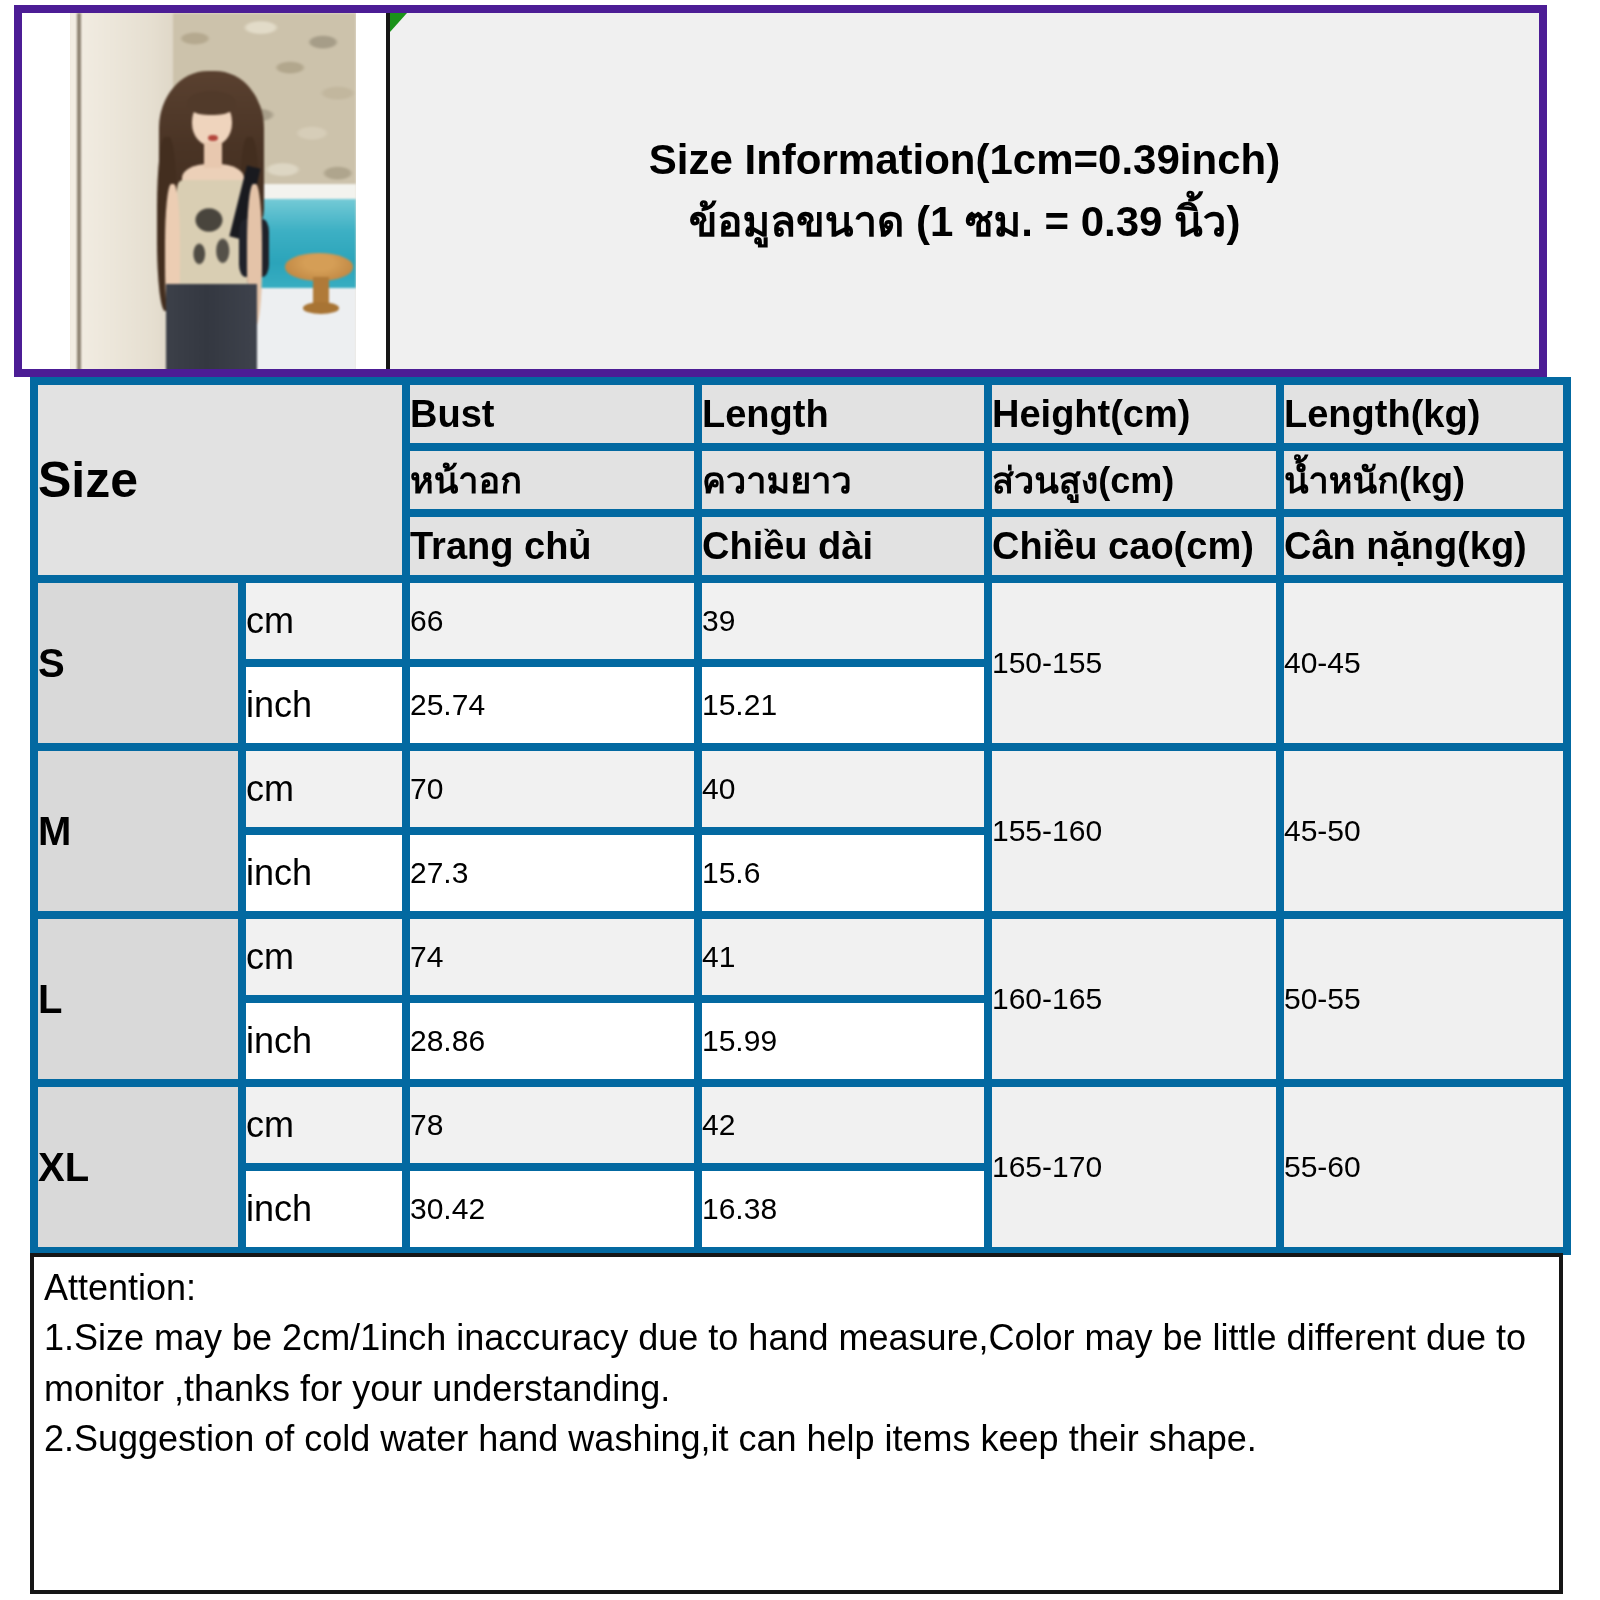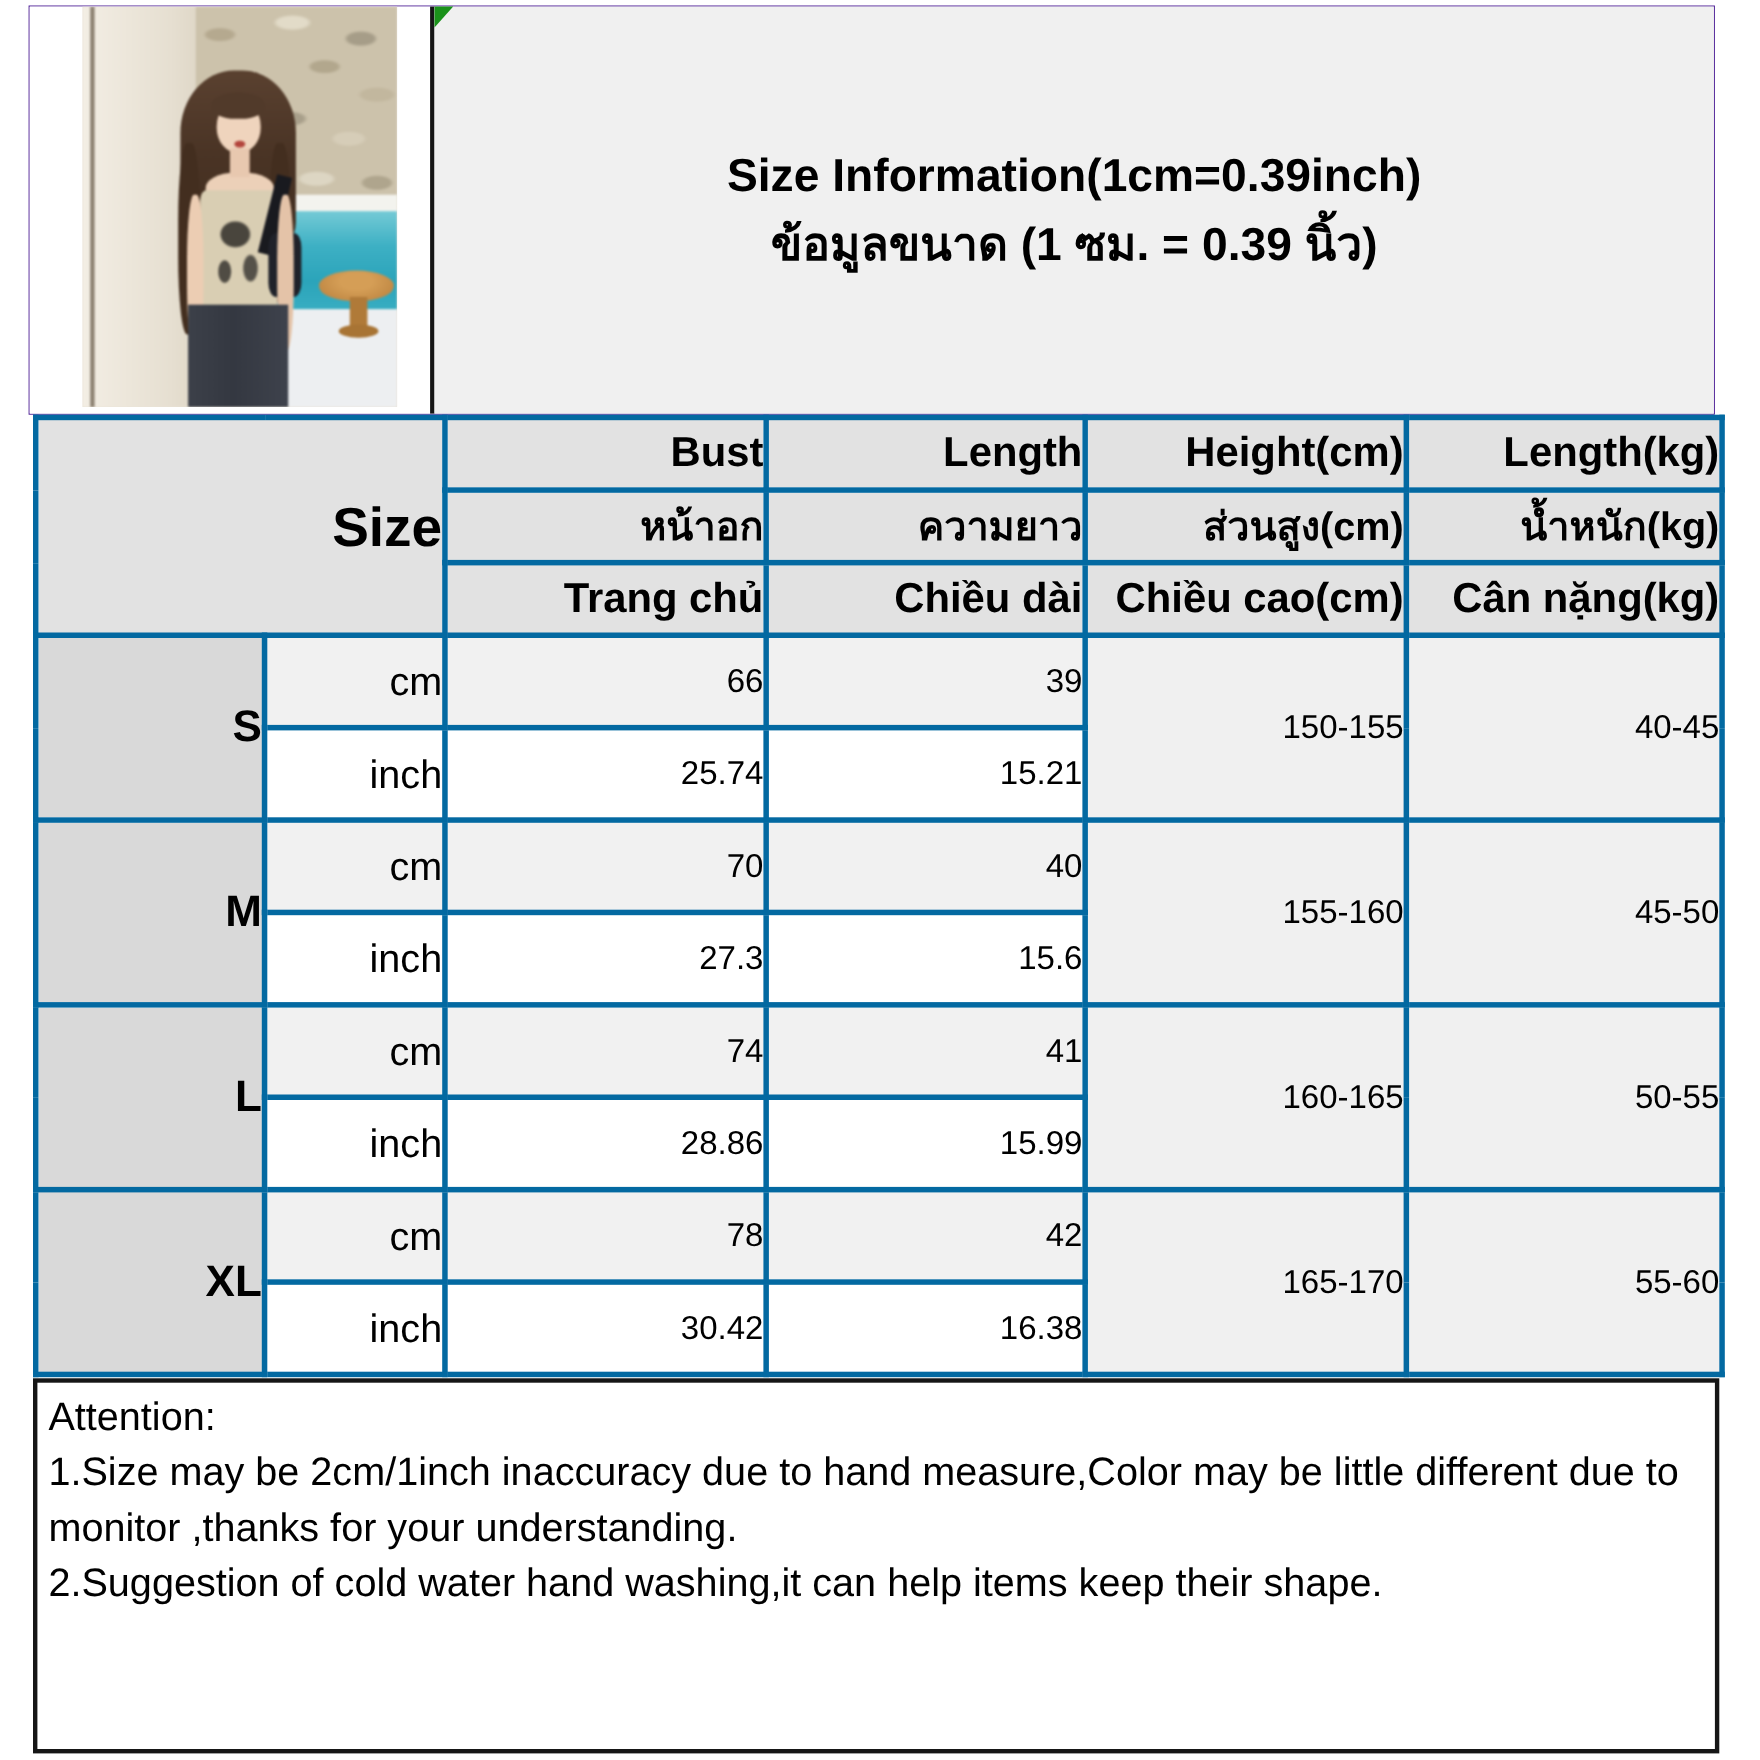--- a/index.html
+++ b/index.html
@@ -2,22 +2,22 @@
 <html><head>
 <meta charset="utf-8">
 <style>
   html,body{margin:0;padding:0;background:#ffffff;}
   .canvas{
     position:relative;width:1600px;height:1600px;background:#ffffff;
     font-family:"Liberation Sans","DejaVu Sans",sans-serif;color:#000;overflow:hidden;
   }
   
   .top{
-    position:absolute;left:26px;top:5px;width:1533px;height:372px;
-    display:flex;border:1px solid #4c1d95;box-sizing:border-box;background:#ffffff;
+    position:absolute;left:14px;top:5px;width:1533px;height:372px;
+    display:flex;border:8px solid #4c1d95;box-sizing:border-box;background:#ffffff;
   }
   .photo-cell{
     width:368px;min-width:368px;background:#ffffff;border-right:4px solid #161616;
     box-sizing:border-box;position:relative;overflow:hidden;
   }
   .photo{position:absolute;left:48px;top:0;width:286px;height:364px;overflow:hidden;background:#e9e3d7;}
   .ph{position:absolute;}
   .ph-inner{position:absolute;inset:0;filter:blur(1px);}
   .ph-wall{inset:0;background:linear-gradient(90deg,#f3eee4 0%,#e6dfd1 28%,#ded6c6 38%,#ded6c6 100%);}
   .ph-seam{left:2.5%;top:0;width:1.4%;height:100%;background:#8d8272;}
@@ -70,21 +70,21 @@
     justify-content:center;align-items:center;row-gap:20px;
   }
   .flag{position:absolute;left:0;top:0;width:0;height:0;
     border-top:19px solid #1a921a;border-right:17px solid transparent;}
   .title-line{font-weight:bold;font-size:42px;line-height:1.0;white-space:nowrap;}
   
   table.size-table{
     position:absolute;left:30px;top:377px;width:1533px;border-collapse:collapse;table-layout:fixed;
   }
   table.size-table td{
-    border:5px solid #0369a1;text-align:right;vertical-align:middle;padding:0;overflow:hidden;
+    border:8px solid #0369a1;text-align:left;vertical-align:middle;padding:0;overflow:hidden;
   }
   tr.hr{height:66px;}
   tr.br{height:84px;}
   .c-head{background:#e2e2e2;font-weight:bold;font-size:38px;}
   .c-head-th{background:#e2e2e2;font-weight:bold;font-size:36px;}
   .size-cell{background:#e2e2e2;font-weight:bold;font-size:50px;}
   .letter{background:#d9d9d9;font-weight:bold;font-size:40px;}
   .unit{font-weight:normal;font-size:36px;}
   .num{font-weight:normal;font-size:30px;}
   .bg-cm{background:#f1f1f1;}

